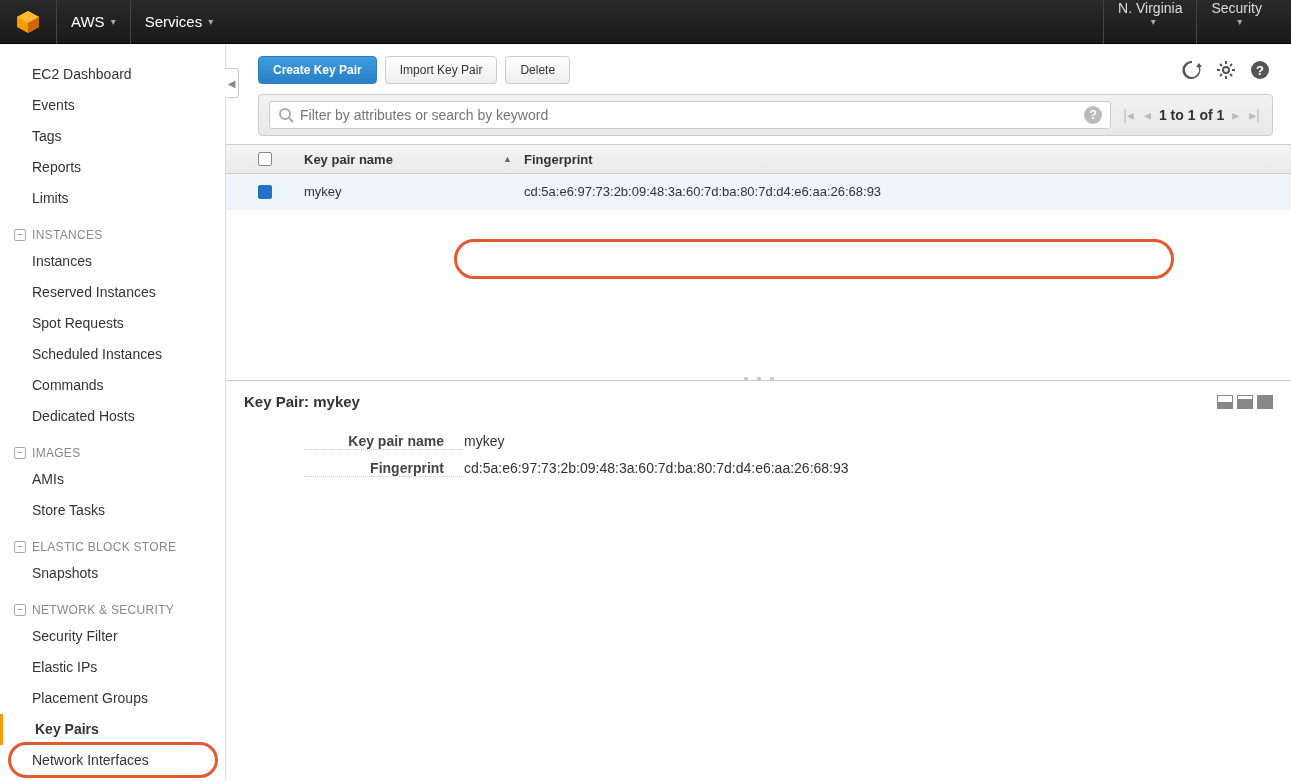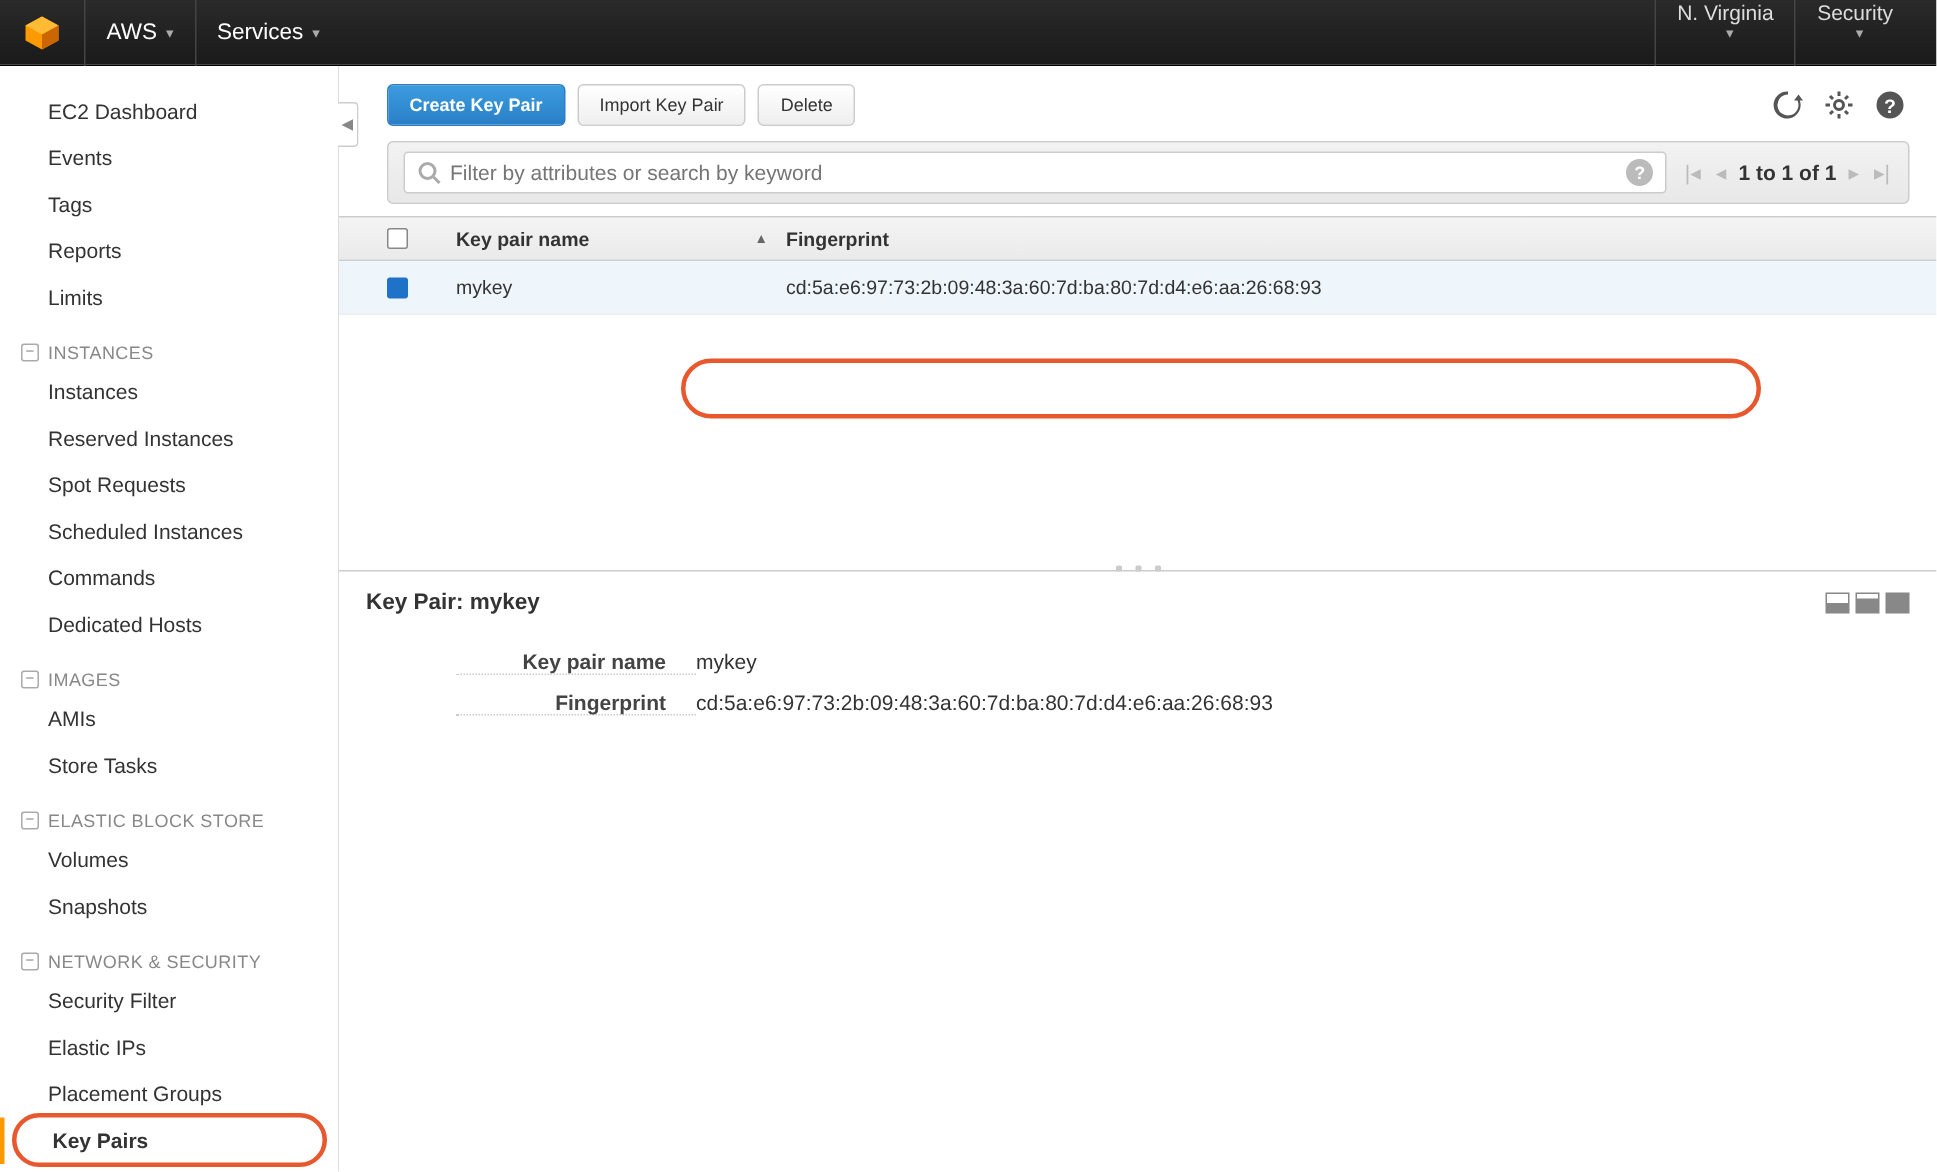--- a/index.html
+++ b/index.html
@@ -135,21 +135,20 @@
       <span class="group-toggle">−</span>
       <span>Images</span>
     </div>
     <div class="item">AMIs</div>
     <div class="item">Store Tasks</div>
 
     <div class="group-header">
       <span class="group-toggle">−</span>
       <span>Elastic Block Store</span>
     </div>
-    <div class="item">Volumes</div>
     <div class="item">Snapshots</div>
 
     <div class="group-header">
       <span class="group-toggle">−</span>
       <span>Network &amp; Security</span>
     </div>
     <div class="item">Security Filter</div>
     <div class="item">Elastic IPs</div>
     <div class="item">Placement Groups</div>
     <div class="item active">Key Pairs</div>

